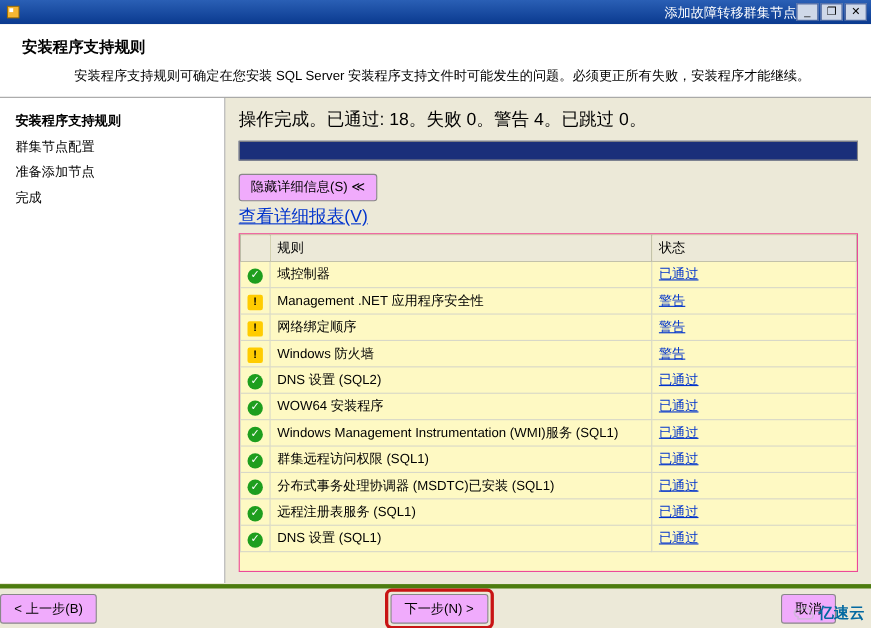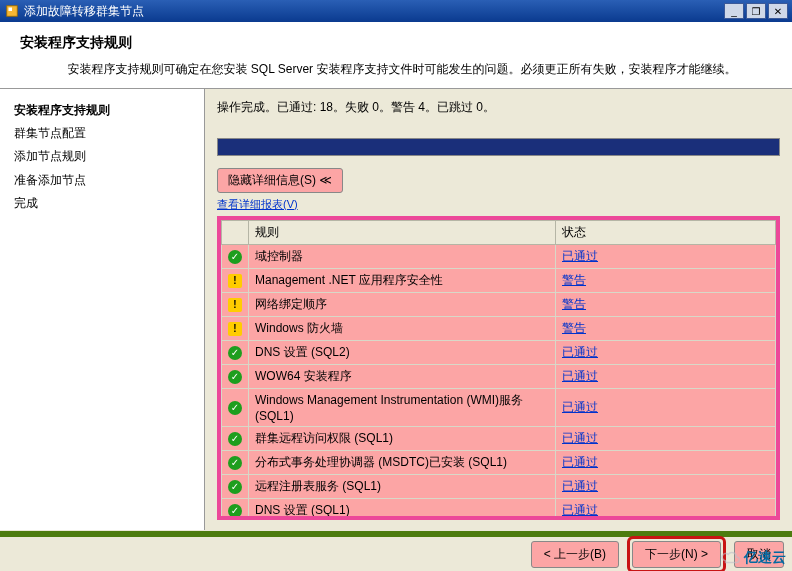--- a/index.html
+++ b/index.html
@@ -13,20 +13,21 @@
       position: relative;
     }
     .titlebar {
       height: 22px;
       background: linear-gradient(to bottom, #2a5fb5, #0a3a8f);
       color: #fff;
       display: flex;
       align-items: center;
       padding: 0 4px;
       font-size: 12px;
+      text-align: right;
     }
     .titlebar .icon {
       width: 16px; height: 16px;
       margin-right: 4px;
       display: inline-flex;
       align-items: center;
       justify-content: center;
     }
     .titlebar .title { flex: 1; }
     .titlebar .winbtns { display: flex; gap: 2px; }
@@ -74,72 +75,72 @@
     }
     .sidebar .item.active { font-weight: bold; }
     .main {
       flex: 1;
       background: #ece9d8;
       padding: 10px 12px;
       display: flex;
       flex-direction: column;
       overflow: hidden;
     }
-    .status-line { font-size: 12px; margin-bottom: 22px; }
+    .status-line { font-size: 16px; margin-bottom: 8px; }
     .progress-bar {
       height: 18px;
       background: #1a2f7a;
       border: 1px solid #888;
       margin-bottom: 12px;
     }
     .action-row {
       display: flex;
       justify-content: space-between;
       align-items: center;
       margin-bottom: 4px;
     }
     .btn {
-      background: #fca5a5;
+      background: #f0abfc;
       border: 1px solid #888;
       border-radius: 3px;
       padding: 3px 10px;
       font-size: 12px;
       cursor: pointer;
       font-family: inherit;
     }
     .link {
       color: #0033cc;
       text-decoration: underline;
       cursor: pointer;
-      font-size: 11px;
+      font-size: 16px;
     }
     .table-wrap {
       flex: 1;
-      border: 4px solid #ec4899;
-      background: #fca5a5;
+      border: 1px solid #ec4899;
+      background: #fef9c3;
       overflow: auto;
       margin-top: 4px;
     }
     table {
       width: 100%;
       border-collapse: collapse;
       font-size: 12px;
     }
     th {
       background: #ece9d8;
       border: 1px solid #b5b5a5;
       padding: 3px 6px;
       text-align: left;
       font-weight: normal;
       position: sticky;
       top: 0;
     }
     th.col-icon { width: 24px; }
     th.col-rule { }
-    th.col-status { width: 220px; }
+    th.col-status { width: 186px; }
     td {
       border: 1px solid #d8d8c8;
       padding: 3px 6px;
       vertical-align: middle;
     }
     td.icon-cell { text-align: center; width: 24px; }
     td.status-cell a { color: #0033cc; text-decoration: underline; cursor: pointer; font-family: Liberation Serif, serif; }
     .ic-pass, .ic-warn {
       display: inline-block;
       width: 14px; height: 14px;
@@ -154,25 +155,25 @@
       background: #ffcc00;
       border-radius: 2px;
       color: #000;
       font-weight: bold;
     }
     .footer {
       position: absolute;
       bottom: 0; left: 0; right: 0;
       height: 40px;
       background: #ece9d8;
-      border-top: 6px solid #4d7c0f;
-      display: flex;
-      justify-content: flex-end;
-      align-items: center;
-      padding-right: 8px;
+      border-top: 4px solid #4d7c0f;
+      display: flex;
+      justify-content: space-between;
+      align-items: center;
+      padding-right: 32px;
       gap: 8px;
     }
     .footer .btn { padding: 4px 12px; }
     .next-highlight {
       border: 3px solid #c81414;
       border-radius: 6px;
       padding: 2px;
       display: inline-block;
     }
     .watermark {
@@ -209,21 +210,20 @@
 
 <div class="header-area">
   <h1>安装程序支持规则</h1>
   <p>安装程序支持规则可确定在您安装 SQL Server 安装程序支持文件时可能发生的问题。必须更正所有失败，安装程序才能继续。</p>
 </div>
 
 <div class="content-row">
   <div class="sidebar">
     <div class="item active">安装程序支持规则</div>
     <div class="item">群集节点配置</div>
-    <div class="item">添加节点规则</div>
     <div class="item">准备添加节点</div>
     <div class="item">完成</div>
   </div>
 
   <div class="main">
     <div class="status-line">操作完成。已通过: 18。失败 0。警告 4。已跳过 0。</div>
     <div class="progress-bar"></div>
     <div class="action-row">
       <button class="btn">隐藏详细信息(S) ≪</button>
     </div>

